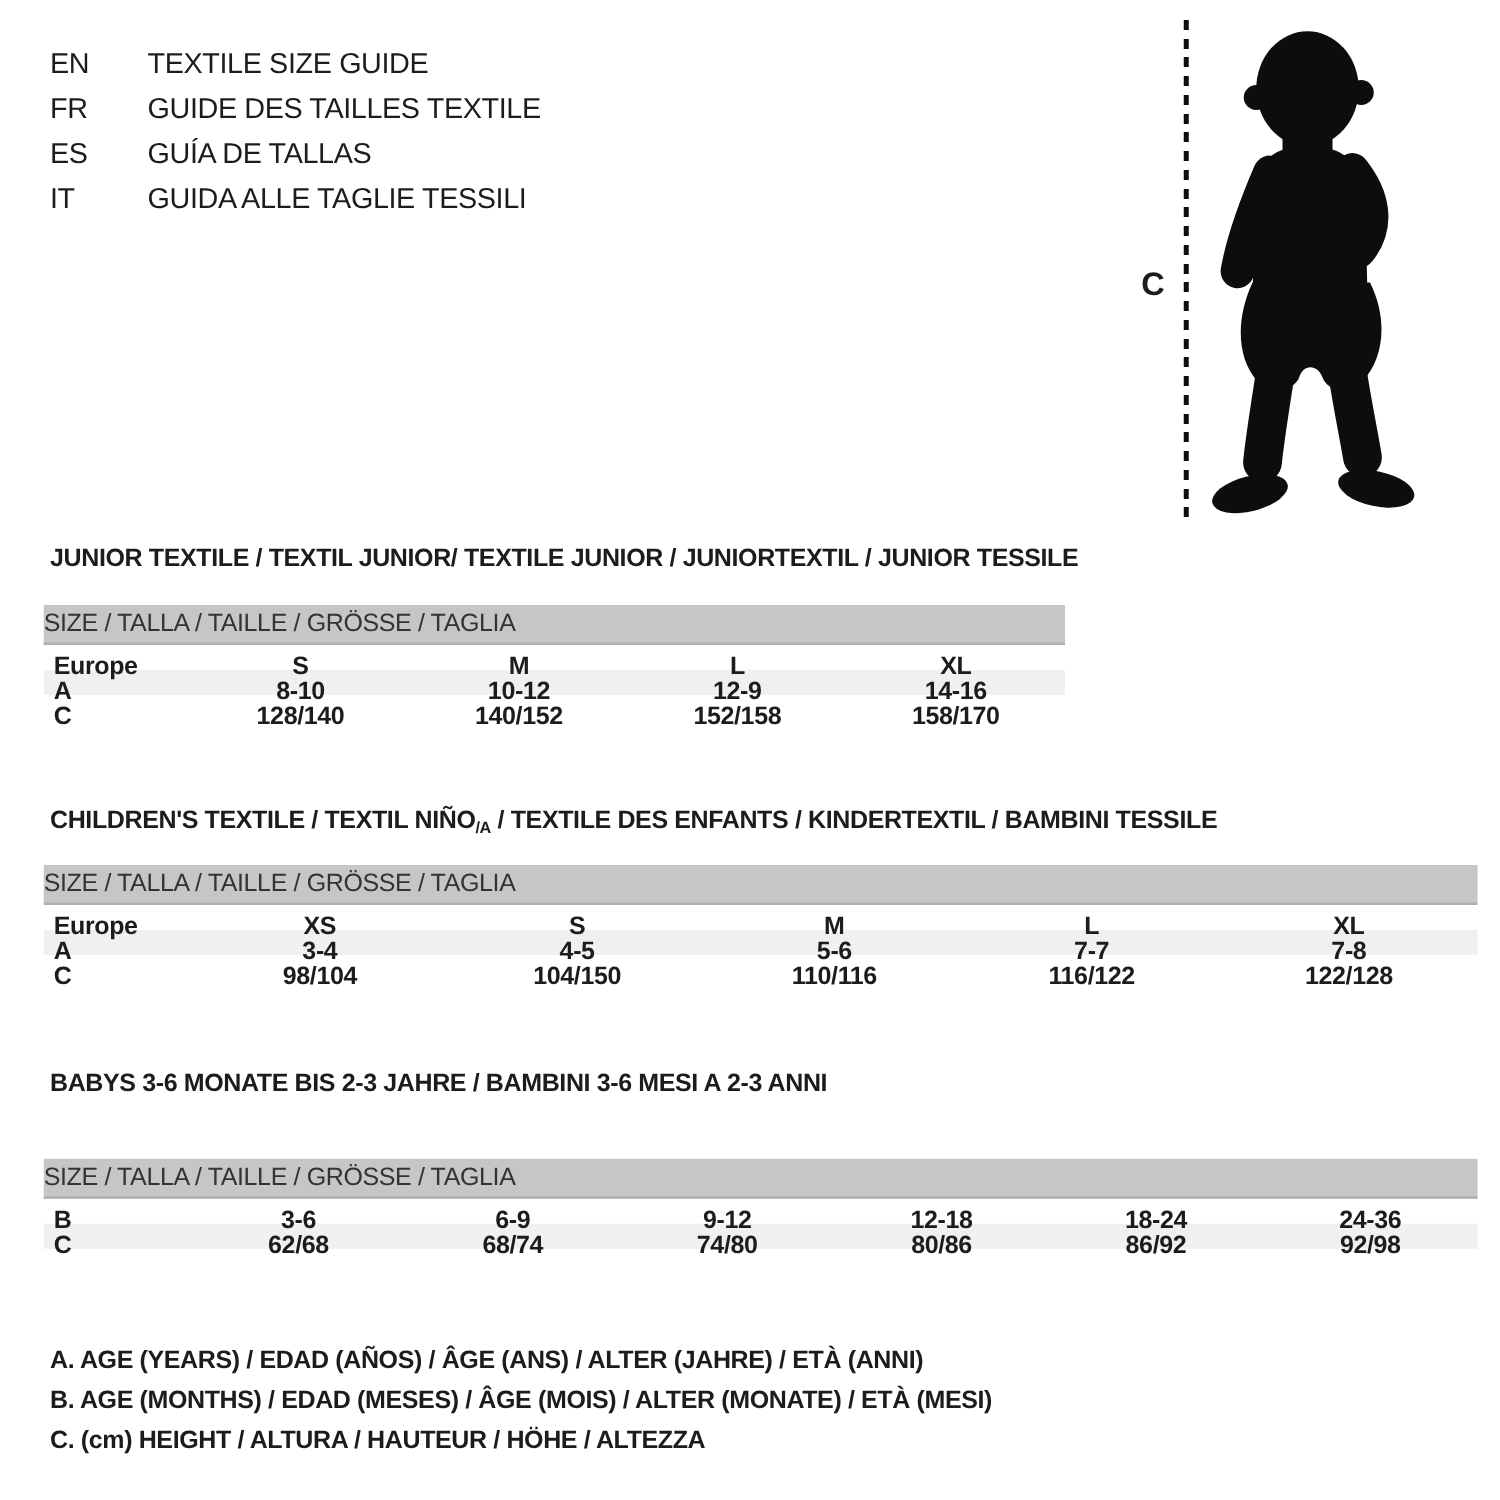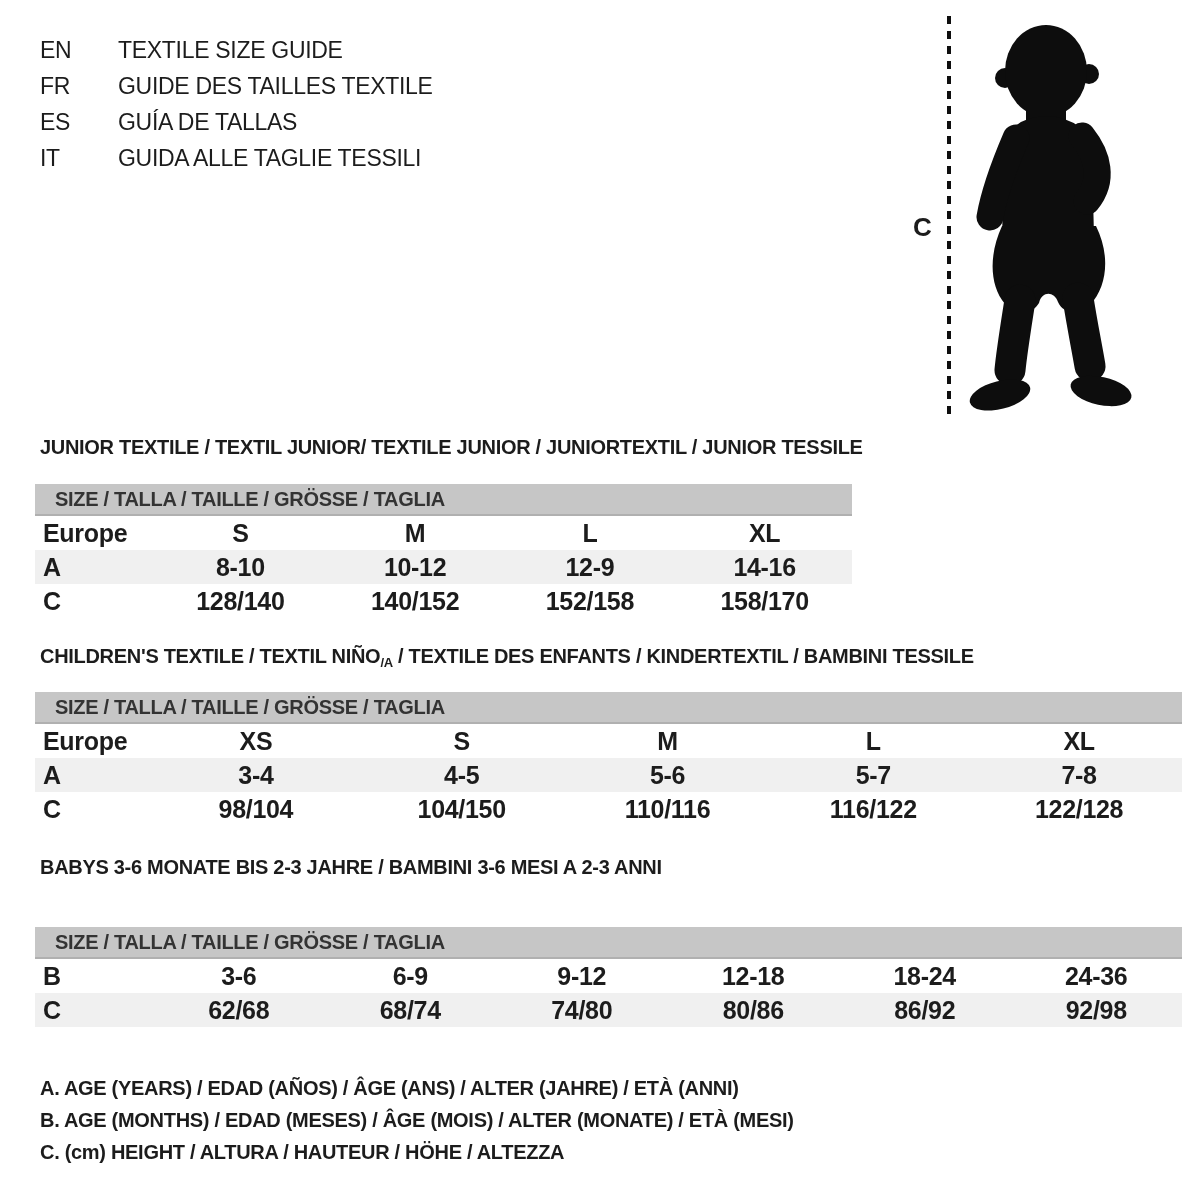--- a/index.html
+++ b/index.html
@@ -21,22 +21,22 @@
   #junior-title{top:436px;}
   #children-title{top:645px;}
   #babies-title{top:852px;line-height:31px;}
   .title-sub{font-size:13px;vertical-align:-4px;}
   
   .size-table{position:absolute;left:35px;}
   #junior-table{top:484px;width:817px;}
   #children-table{top:692px;width:1147px;}
   #babies-table{top:927px;width:1147px;}
   .size-header{height:30px;line-height:30px;background:#c6c6c6;border-bottom:2px solid #b0b0b0;
-    padding-left:20px;font-size:20px;font-weight:bold;color:#333;letter-spacing:-0.3px;}
-  .t-row{display:flex;height:34px;line-height:34px;font-size:25px;font-weight:bold;letter-spacing:-0.3px;}
+    padding-left:0;font-size:20px;font-weight:normal;color:#333;letter-spacing:-0.3px;}
+  .t-row{display:flex;height:20px;line-height:34px;font-size:20px;font-weight:bold;letter-spacing:-0.3px;}
   .t-row.shaded{background:#f0f0f0;}
   .t-label{width:110px;padding-left:8px;text-align:left;}
   .t-cell{flex:1;text-align:center;}
   
   #legend{position:absolute;left:40px;top:1072px;}
   .legend-line{height:32px;line-height:32px;font-size:20px;font-weight:bold;letter-spacing:-0.3px;white-space:nowrap;}
 </style>
 </head>
 <body>
 
@@ -122,21 +122,21 @@
     <div class="t-cell">S</div>
     <div class="t-cell">M</div>
     <div class="t-cell">L</div>
     <div class="t-cell">XL</div>
   </div>
   <div class="t-row shaded">
     <div class="t-label">A</div>
     <div class="t-cell">3-4</div>
     <div class="t-cell">4-5</div>
     <div class="t-cell">5-6</div>
-    <div class="t-cell">5-7</div>
+    <div class="t-cell">7-7</div>
     <div class="t-cell">7-8</div>
   </div>
   <div class="t-row">
     <div class="t-label">C</div>
     <div class="t-cell">98/104</div>
     <div class="t-cell">104/150</div>
     <div class="t-cell">110/116</div>
     <div class="t-cell">116/122</div>
     <div class="t-cell">122/128</div>
   </div>

